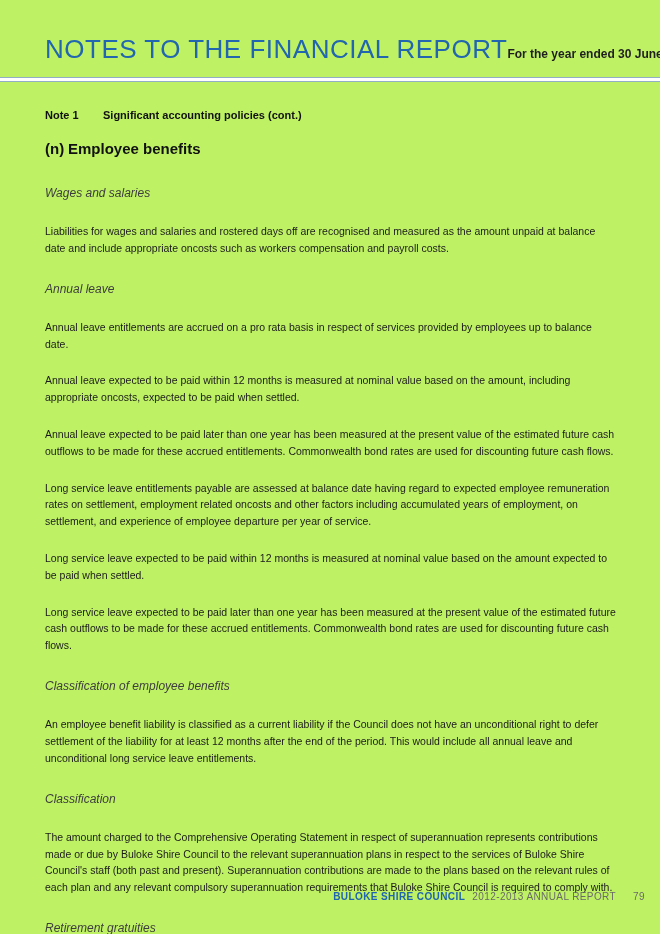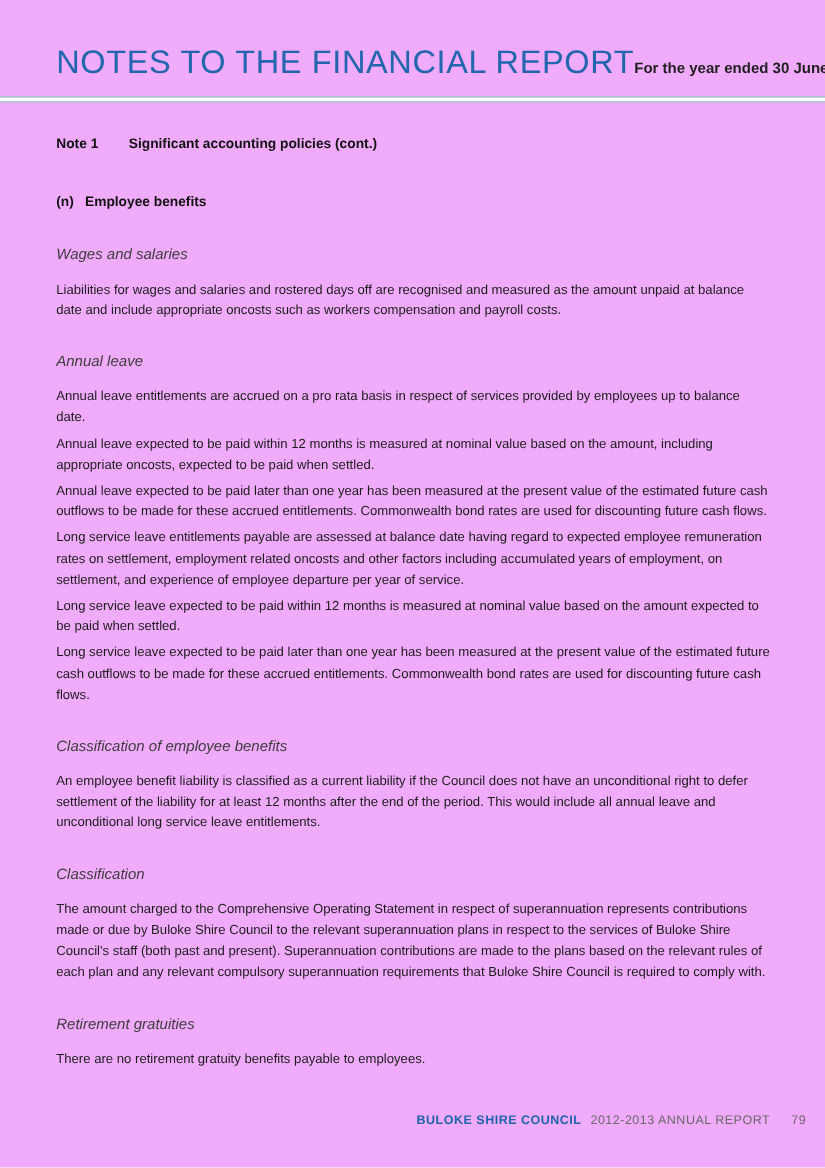--- a/index.html
+++ b/index.html
@@ -4,21 +4,21 @@
 <style>
   html, body {
     margin: 0;
     padding: 0;
     background: #ffffff;
   }
   .page {
     position: relative;
     width: 660px;
     height: 934px;
-    background: #f0abfc;
+    background: #bef264;
     font-family: "Liberation Sans", sans-serif;
     color: #1b1b1b;
     overflow: hidden;
     box-sizing: border-box;
   }
   
   .header {
     display: flex;
     align-items: flex-end;
     justify-content: space-between;
@@ -58,39 +58,39 @@
     font-size: 11px;
     font-weight: bold;
     color: #111111;
     margin: 0 0 0 0;
   }
   .note-label {
     display: inline-block;
     width: 58px;
   }
   .subnote-heading {
-    font-size: 11px;
+    font-size: 15px;
     font-weight: bold;
     color: #111111;
-    margin-top: 29px;
+    margin-top: 12px;
   }
   .subnote-label {
     display: inline-block;
     width: 23px;
   }
   .doc-section { margin: 0; }
   .sec-heading {
     margin: 23px 0 10px 0;
     font-size: 12px;
     font-weight: normal;
     font-style: italic;
     color: #3d3d3d;
   }
   .para {
-    margin: 0 0 4px 0;
+    margin: 20px 0 4px 0;
     color: #1b1b1b;
     max-width: 573px;
   }
   
   .footer {
     position: absolute;
     right: 15px;
     bottom: 32px;
     font-size: 10px;
     letter-spacing: 0.4px;

